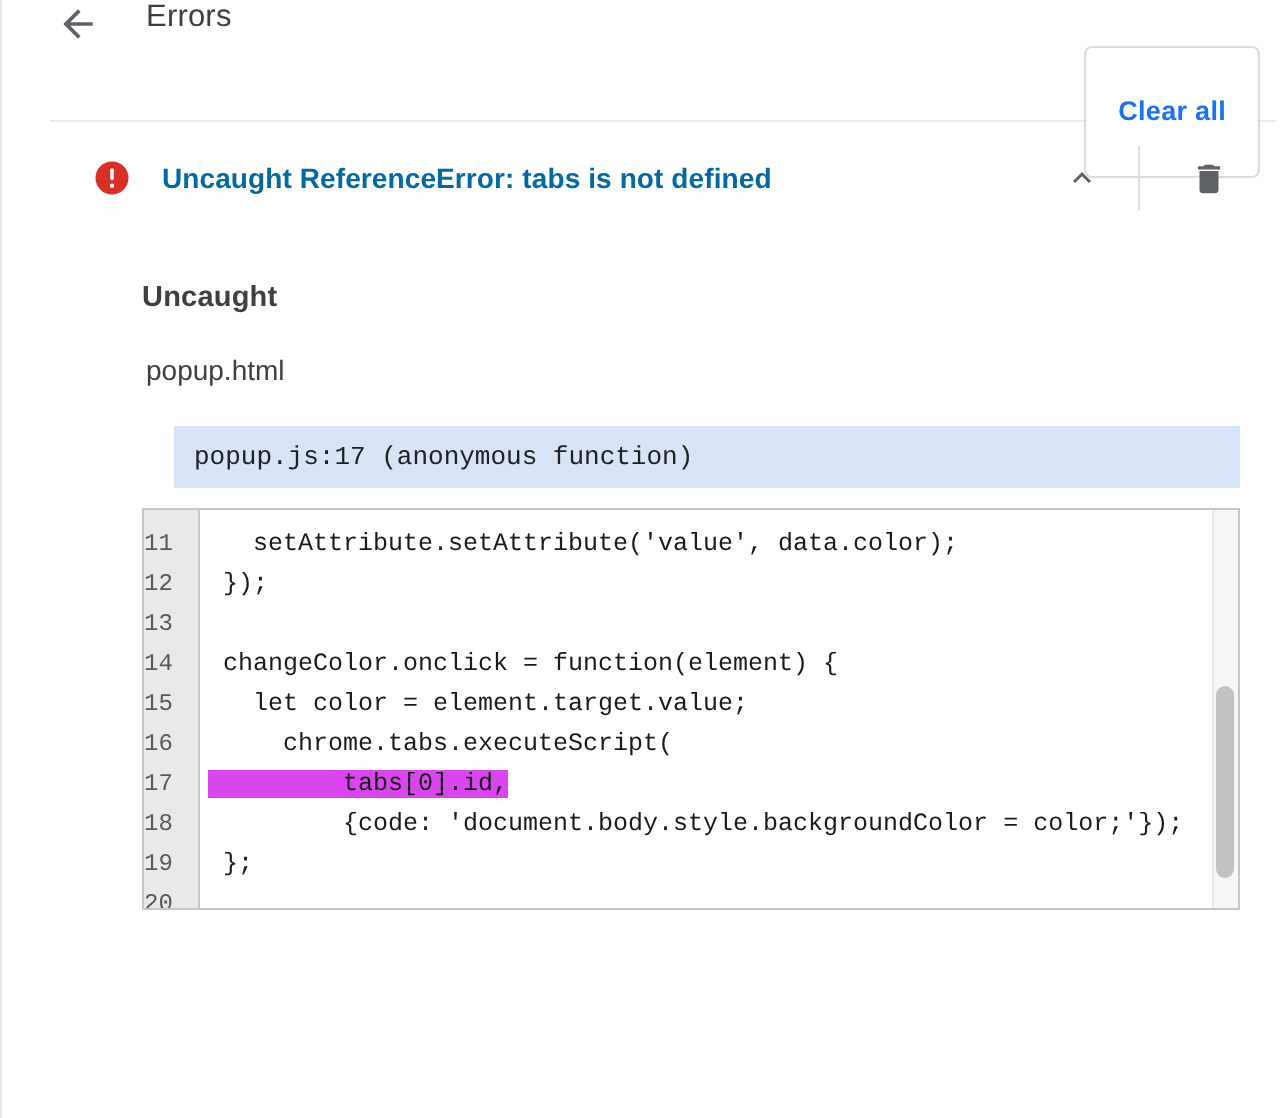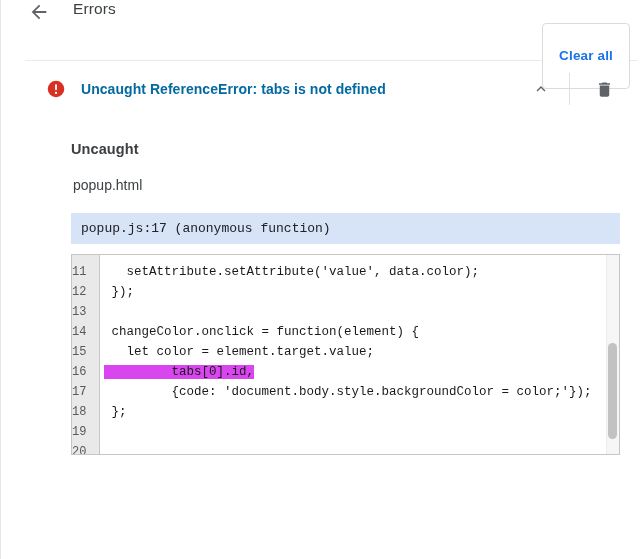--- a/index.html
+++ b/index.html
@@ -143,20 +143,21 @@
 
   .stack-band {
     margin-top: 20px;
     background: #d7e3f6;
     color: #202124;
     font-family: "Liberation Mono", monospace;
     font-size: 13px;
     line-height: 1;
     padding: 9px 0 9px 10px;
     white-space: pre;
+    margin-left: 16px;
   }
 
   
   .code-box {
     margin-top: 10px;
     border: 1px solid #c6c6c6;
     background: #ffffff;
     height: 201px;
     display: flex;
     overflow: hidden;
@@ -288,20 +289,21 @@
             <div>18</div>
             <div>19</div>
             <div>20</div>
           </div>
         <div class="code-area">
             <div class="code-line"><span>   setAttribute.setAttribute('value', data.color);</span></div>
             <div class="code-line"><span> });</span></div>
             <div class="code-line"><span></span></div>
             <div class="code-line"><span> changeColor.onclick = function(element) {</span></div>
             <div class="code-line"><span>   let color = element.target.value;</span></div>
+            <div class="code-line"><span>     chrome.tabs.executeScript(</span></div>
             <div class="code-line hl"><span>         tabs[0].id,</span></div>
             <div class="code-line"><span>         {code: 'document.body.style.backgroundColor = color;'});</span></div>
             <div class="code-line"><span> };</span></div>
             <div class="code-line"><span></span></div>
           </div>
         <div class="code-scroll-track">
           <div class="code-scroll-thumb" style="top: 88px; height: 96px;"></div>
         </div>
       </div>
 

